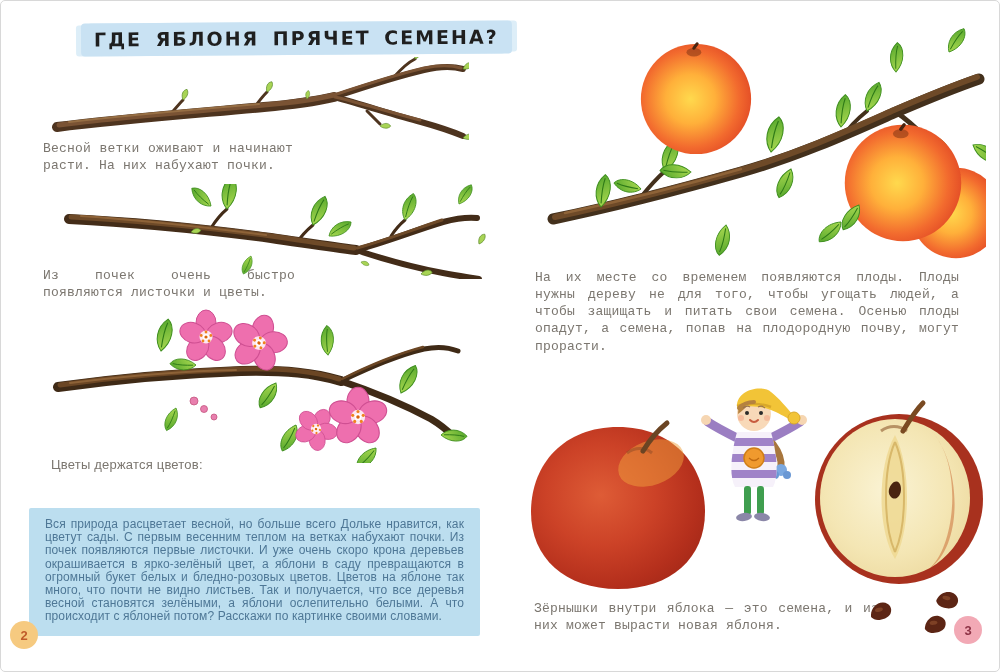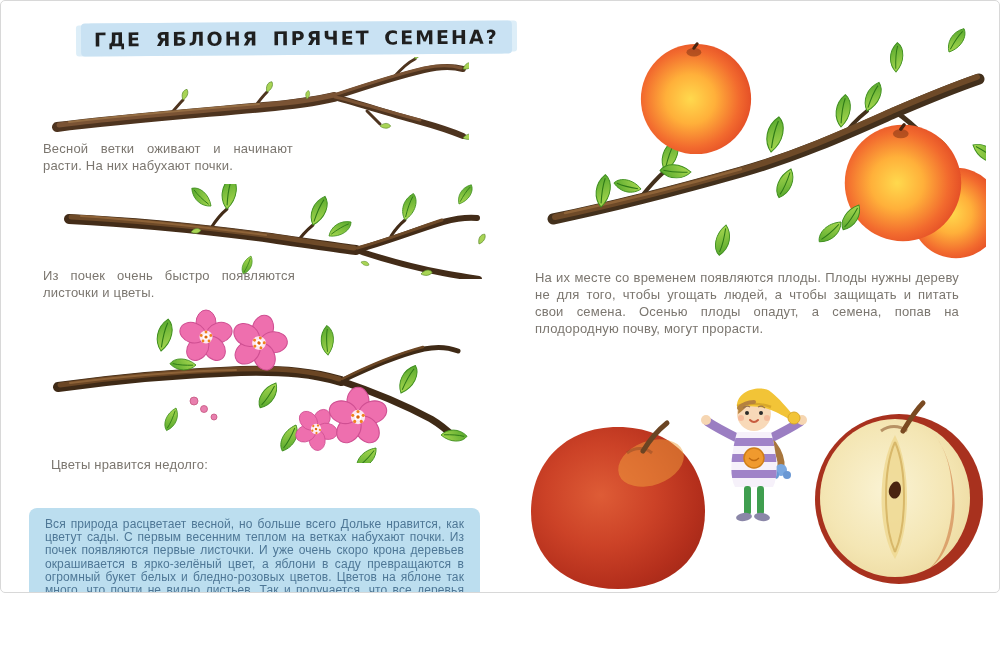--- a/index.html
+++ b/index.html
@@ -1,41 +1,41 @@
 <!DOCTYPE html>
 <html><head>
 <meta charset="utf-8">
 <style>
   * { margin:0; padding:0; box-sizing:border-box; }
   html,body { background:#ffffff; }
   .spread {
-    position:relative; width:1000px; height:593px;
+    position:relative; width:1000px; height:672px;
     background:#ffffff; border:1px solid #d8d8d8; border-radius:5px;
     overflow:hidden;
     font-family:"Liberation Sans", sans-serif;
   }
   .illus { position:absolute; }
   .caption {
     position:absolute; color:#7b766f; font-size:13px;
     line-height:1.32; letter-spacing:.2px;
   }
-  .just { text-align:justify; }
+  .just { text-align:justify;font-family:Liberation Mono, monospace; }
   .title-wrap { position:absolute; left:80px; top:21px; transform:rotate(-.4deg); }
   .title-hl {
     display:inline-block; background:#c9e2f3; border-radius:4px;
     padding:5px 13px 6px;
     box-shadow:-6px 1px 0 -1px #ddeef8, 6px -1px 0 -1px #ddeef8;
   }
   .title-text {
     font-family:"DejaVu Sans", sans-serif; font-weight:700; font-size:19px;
     letter-spacing:2px; word-spacing:5px; color:#1f1f1f; white-space:nowrap;
   }
   .info-box {
     position:absolute; left:28px; top:507px; width:451px; height:128px;
-    background:#bcdeef; border-radius:8px; padding:10px 16px;
+    background:#bcdeef; border-radius:2px; padding:10px 16px;
     color:#4e7796; font-size:12px; line-height:13.2px; letter-spacing:.1px;
     text-align:justify; overflow:hidden;
   }
   .badge {
     position:absolute; width:28px; height:28px; border-radius:50%;
     display:flex; align-items:center; justify-content:center;
     font-size:13px; font-weight:700;
   }
   .badge-2 { left:9px;  top:620px; background:#f6ca80; color:#bf5b2a; }
   .badge-3 { left:953px; top:615px; background:#f2a9b5; color:#8e3346; }
@@ -187,21 +187,21 @@
         <circle cx="158" cy="108" r="3.5"></circle>
         <circle cx="168" cy="116" r="3"></circle>
     </g>
     <use href="#flower" transform="translate(160,36)"></use>
     <use href="#flower" transform="translate(213,42) rotate(15) scale(1.05)"></use>
     <use href="#flower" transform="translate(270,128) rotate(30) scale(.8)"></use>
     <use href="#flower" transform="translate(312,116) scale(1.1)"></use>
   </svg>
 
   <div class="caption" style="left:50px;top:455px;width:300px">
-    <div>Цветы нравится недолго:</div>
+    <div>Цветы держатся цветов:</div>
   </div>
 
   <div class="info-box">
     <span>Вся природа расцветает весной, но больше всего Дольке нравится, как цветут сады. С первым весенним теплом на ветках набухают почки. Из почек появляются первые листочки. И уже очень скоро крона деревьев окрашивается в ярко-зелёный цвет, а яблони в саду превращаются в огромный букет белых и бледно-розовых цветов. Цветов на яблоне так много, что почти не видно листьев. Так и получается, что все деревья весной становятся зелёными, а яблони ослепительно белыми. А что происходит с яблоней потом? Расскажи по картинке своими словами.</span>
   </div>
 
   <div class="badge badge-2">2</div>
 
   <svg class="illus" style="left:540px;top:26px" width="445" height="236" viewBox="0 0 445 236">
     <g fill="none" stroke-linecap="round">

